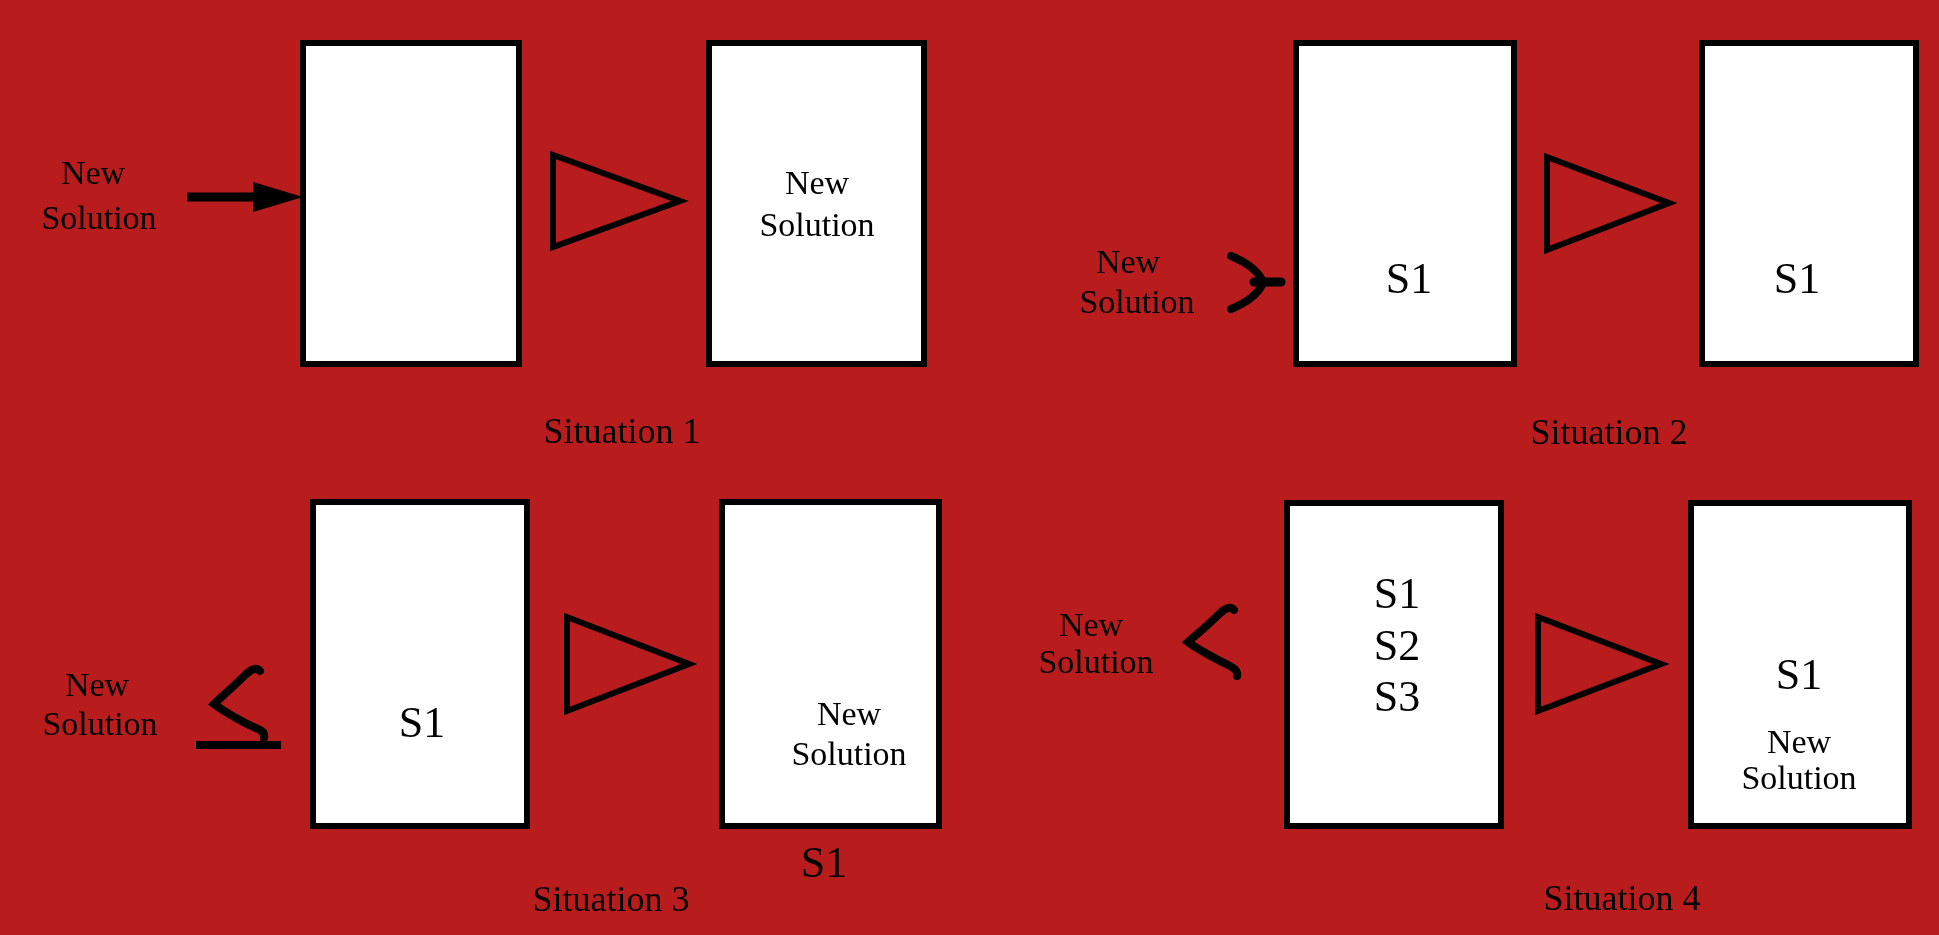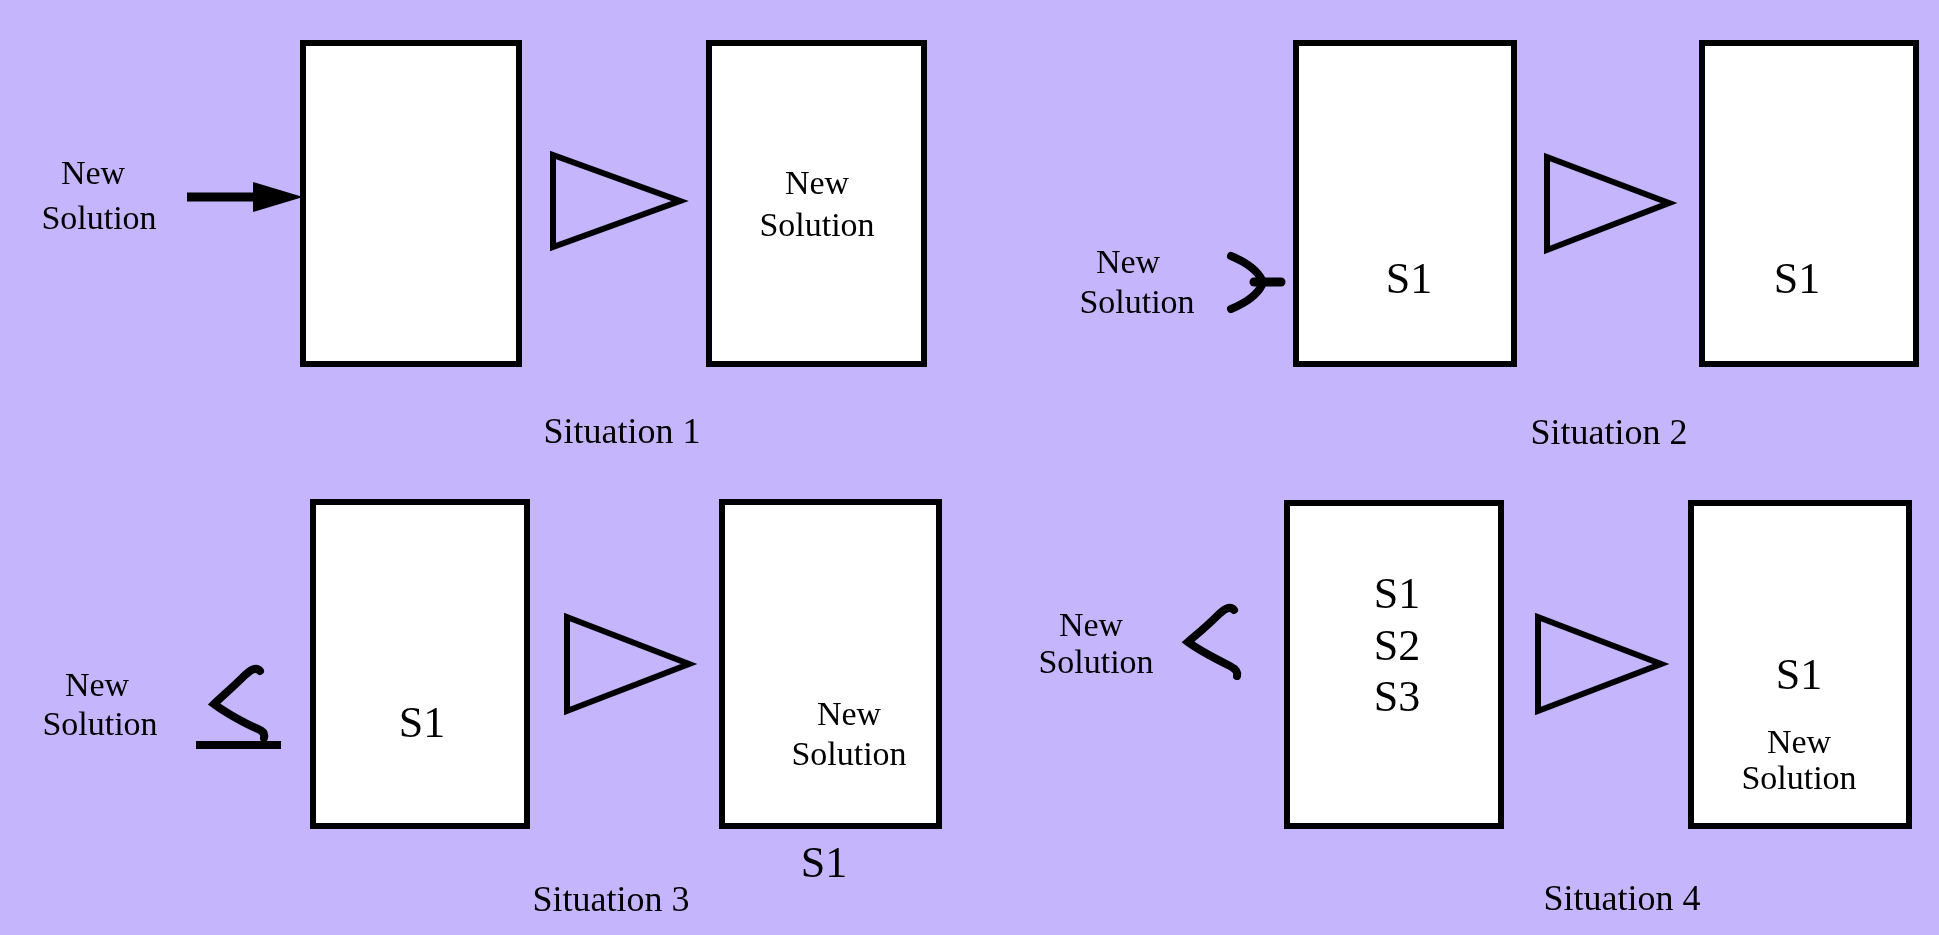--- a/index.html
+++ b/index.html
@@ -4,21 +4,21 @@
 <style>
   html, body {
     margin: 0;
     padding: 0;
     background: #ffffff;
   }
   .canvas {
     position: relative;
     width: 1939px;
     height: 935px;
-    background: #c4b5fd;
+    background: #b91c1c;
     overflow: hidden;
   }
   svg {
     display: block;
     width: 1939px;
     height: 935px;
   }
   text {
     font-family: "Liberation Serif", "DejaVu Serif", serif;
     fill: #000000;

